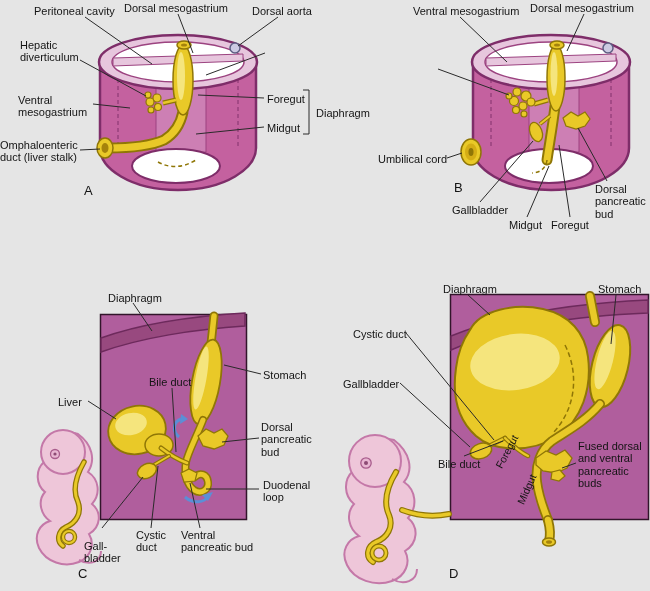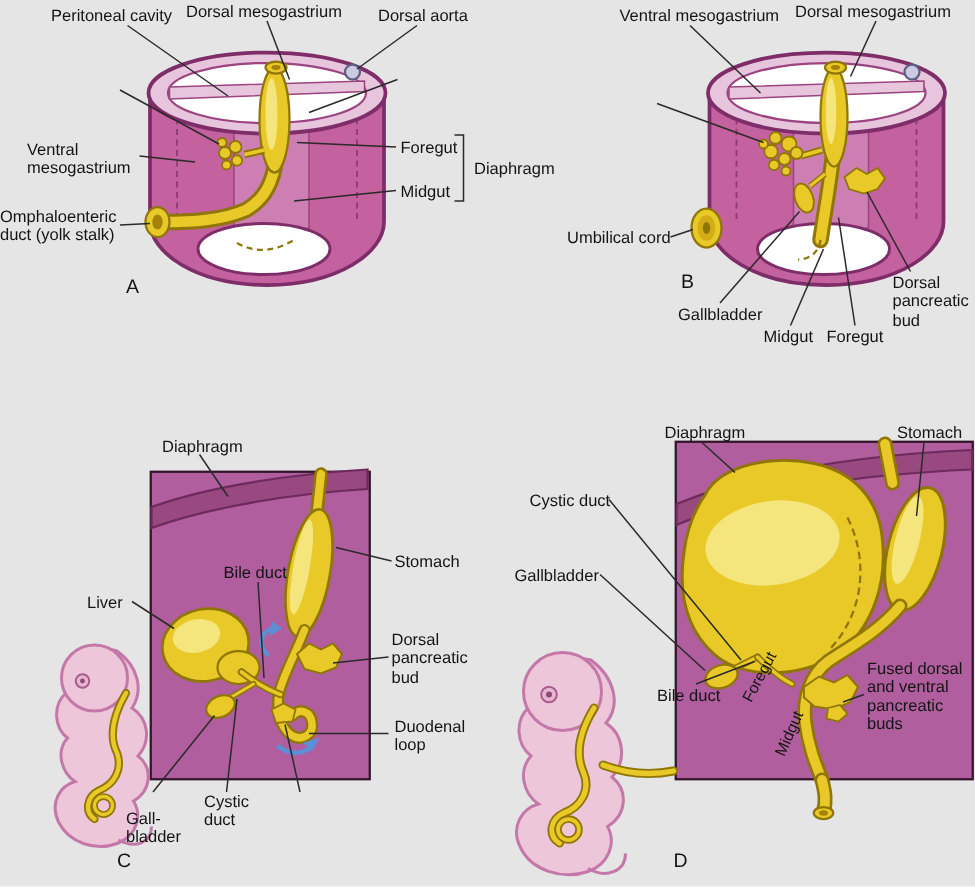--- a/index.html
+++ b/index.html
@@ -223,44 +223,46 @@
     <line x1="406" y1="333" x2="494" y2="440"></line>
     <line x1="400" y1="383" x2="470" y2="447"></line>
     <line x1="464" y1="456" x2="503" y2="441"></line>
     <line x1="576" y1="463" x2="562" y2="468"></line>
   </g>
 </svg>
 
 <div class="lbl nw" style="left:34px;top:5px">Peritoneal cavity</div>
 <div class="lbl nw" style="left:124px;top:2px">Dorsal mesogastrium</div>
 <div class="lbl nw" style="left:252px;top:5px">Dorsal aorta</div>
+<div class="lbl" style="left:20px;top:39px;width:72px">Hepatic diverticulum</div>
 <div class="lbl" style="left:18px;top:94px;width:82px">Ventral mesogastrium</div>
 <div class="lbl nw" style="left:267px;top:93px">Foregut</div>
 <div class="lbl nw" style="left:267px;top:122px">Midgut</div>
 <div class="lbl nw" style="left:316px;top:107px">Diaphragm</div>
-<div class="lbl" style="left:0px;top:139px;width:95px">Omphaloenteric duct (yolk stalk)</div>
+<div class="lbl" style="left:0px;top:139px;width:95px">Omphaloenteric duct (liver stalk)</div>
 <div class="letter" style="left:84px;top:183px">A</div>
 
 <div class="lbl nw" style="left:413px;top:5px">Ventral mesogastrium</div>
 <div class="lbl nw" style="left:530px;top:2px">Dorsal mesogastrium</div>
 <div class="lbl nw" style="left:378px;top:153px">Umbilical cord</div>
 <div class="lbl nw" style="left:452px;top:204px">Gallbladder</div>
 <div class="lbl nw" style="left:509px;top:219px">Midgut</div>
 <div class="lbl nw" style="left:551px;top:219px">Foregut</div>
 <div class="lbl" style="left:595px;top:183px;width:62px">Dorsal pancreatic bud</div>
 <div class="letter" style="left:454px;top:180px">B</div>
 
 <div class="lbl nw" style="left:108px;top:292px">Diaphragm</div>
 <div class="lbl nw" style="left:149px;top:376px">Bile duct</div>
 <div class="lbl nw" style="left:263px;top:369px">Stomach</div>
 <div class="lbl nw" style="left:58px;top:396px">Liver</div>
 <div class="lbl" style="left:261px;top:421px;width:62px">Dorsal pancreatic bud</div>
 <div class="lbl" style="left:263px;top:479px;width:58px">Duodenal loop</div>
 <div class="lbl" style="left:84px;top:540px;width:44px">Gall-bladder</div>
 <div class="lbl" style="left:136px;top:529px;width:42px">Cystic duct</div>
+<div class="lbl" style="left:181px;top:529px;width:88px">Ventral pancreatic bud</div>
 <div class="letter" style="left:78px;top:566px">C</div>
 
 <div class="lbl nw" style="left:443px;top:283px">Diaphragm</div>
 <div class="lbl nw" style="left:598px;top:283px">Stomach</div>
 <div class="lbl nw" style="left:353px;top:328px">Cystic duct</div>
 <div class="lbl nw" style="left:343px;top:378px">Gallbladder</div>
 <div class="lbl nw" style="left:438px;top:458px">Bile duct</div>
 <div class="lbl nw rot" style="left:499px;top:462px;transform:rotate(-62deg)">Foregut</div>
 <div class="lbl nw rot" style="left:521px;top:498px;transform:rotate(-66deg)">Midgut</div>
 <div class="lbl" style="left:578px;top:440px;width:74px">Fused dorsal and ventral pancreatic buds</div>

